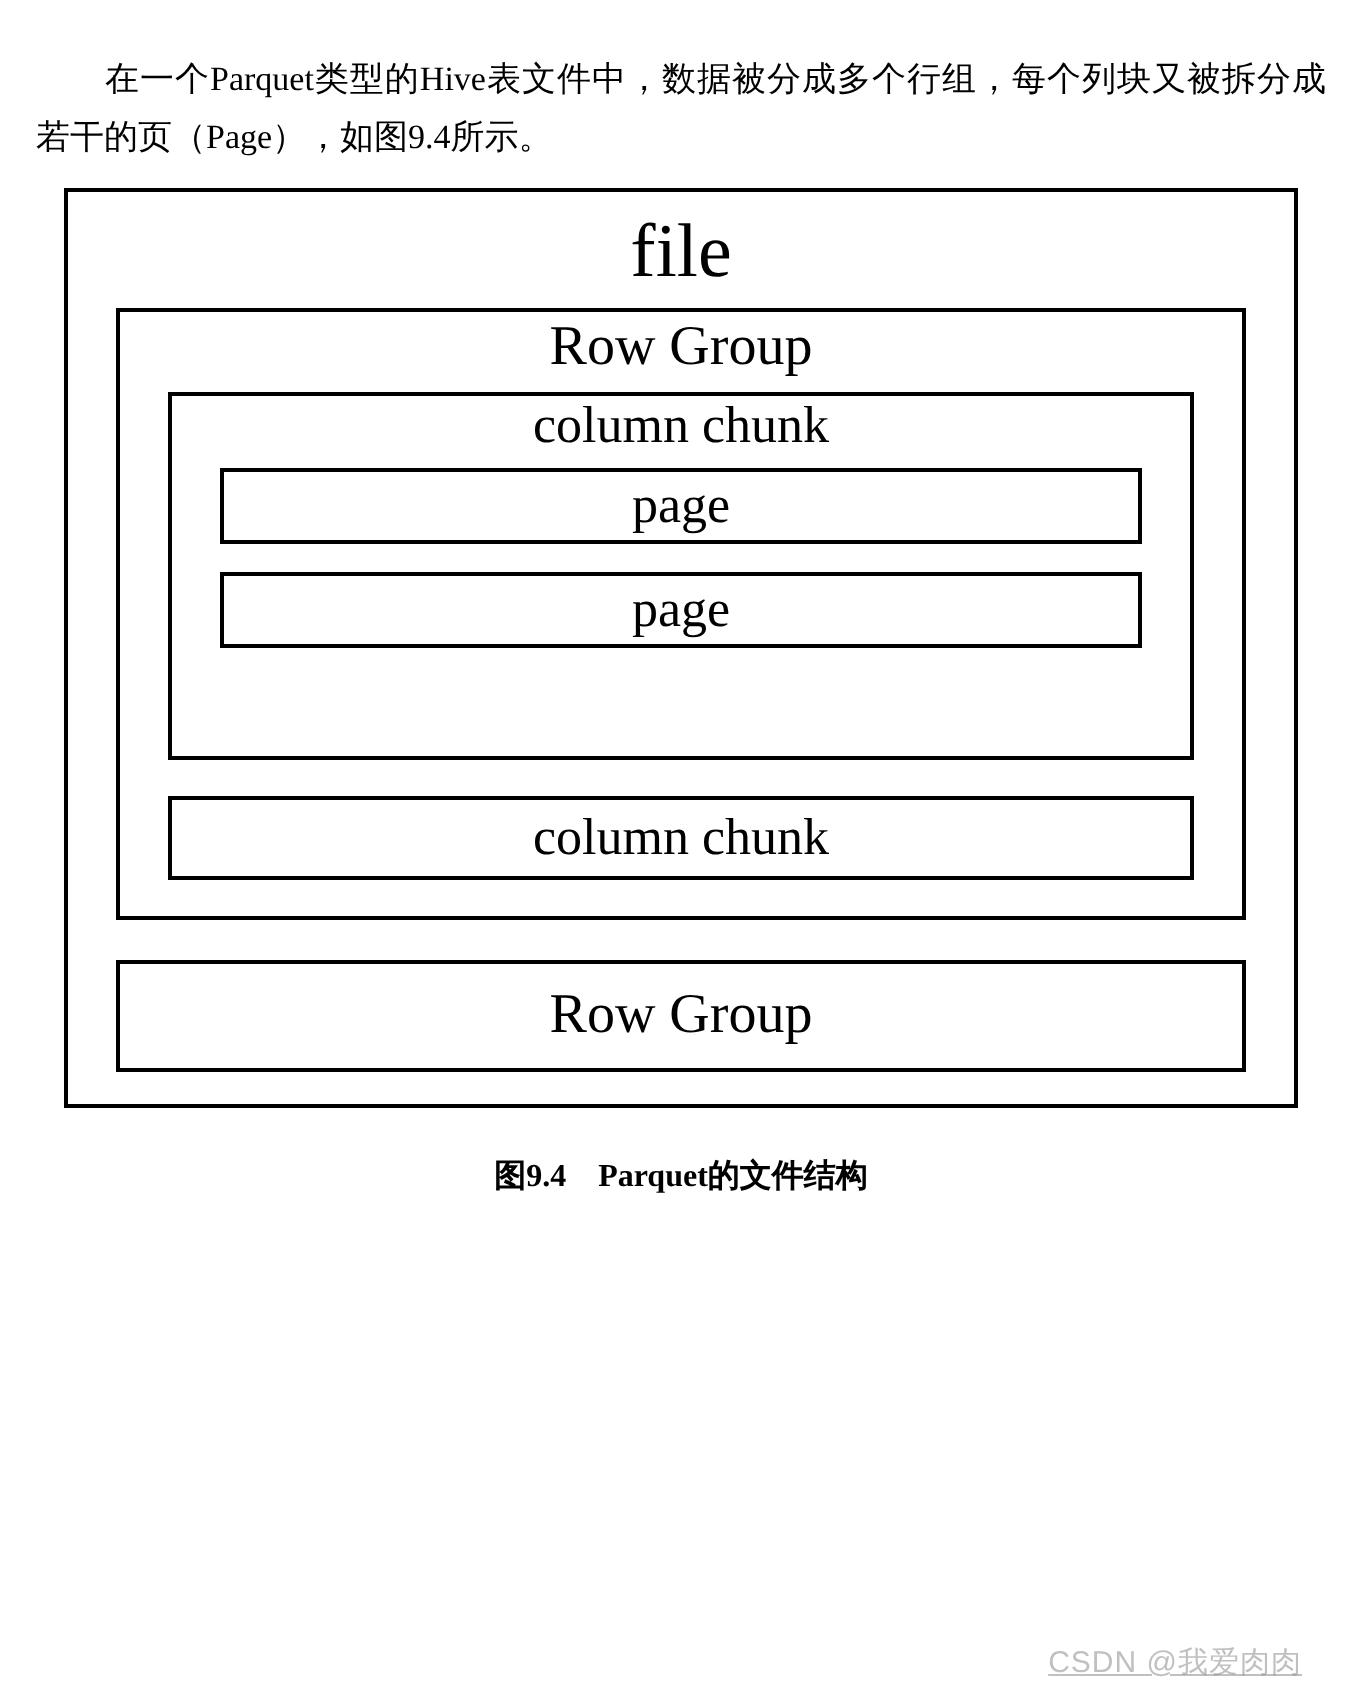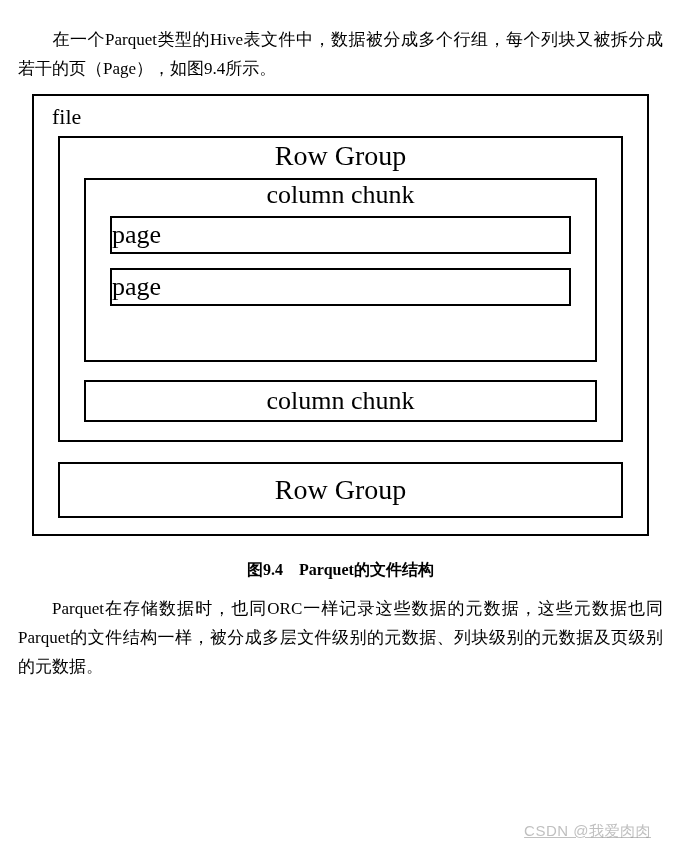--- a/index.html
+++ b/index.html
@@ -25,22 +25,22 @@
     }
     .figure-wrap {
       margin: 8px 14px 4px 14px;
     }
     .file-box {
       border: 2.5px solid #000;
       padding: 6px 18px 10px 18px;
       font-family: "Times New Roman", "Nimbus Roman", serif;
     }
     .file-title {
-      text-align: left;
-      font-size: 22px;
+      text-align: center;
+      font-size: 38px;
       margin: 2px 0 6px 0;
     }
     .rowgroup-box {
       border: 2.5px solid #000;
       margin: 6px 6px 14px 6px;
       padding: 2px 18px 12px 18px;
     }
     .rowgroup-title {
       text-align: center;
       font-size: 28px;
@@ -52,20 +52,21 @@
       padding: 0 18px 40px 18px;
     }
     .colchunk-title {
       text-align: center;
       font-size: 26px;
       margin: 0 0 4px 0;
     }
     .page-box {
       border: 2.5px solid #000;
       margin: 6px 6px 14px 6px;
+      text-align: center;
       font-size: 26px;
       padding: 2px 0;
     }
     .colchunk-box2 {
       border: 2.5px solid #000;
       margin: 18px 6px 6px 6px;
       text-align: center;
       font-size: 26px;
       padding: 4px 0;
     }
@@ -134,18 +135,17 @@
         </div>
 
         <div class="rowgroup-box2">
           <span>Row Group</span>
         </div>
       </div>
     </div>
 
     <div class="caption">图9.4　Parquet的文件结构</div>
 
-    <p class="para"><span class="indent"></span><span>Parquet在存储数据时，也同ORC一样记录这些数据的元数据，这些元数据也同Parquet的文件结构一样，被分成多层文件级别的元数据、列块级别的元数据及页级别的元数据。</span></p>
 
   </div>
 
   <div class="watermark">CSDN @我爱肉肉</div>
 </div>
 
 </body></html>

